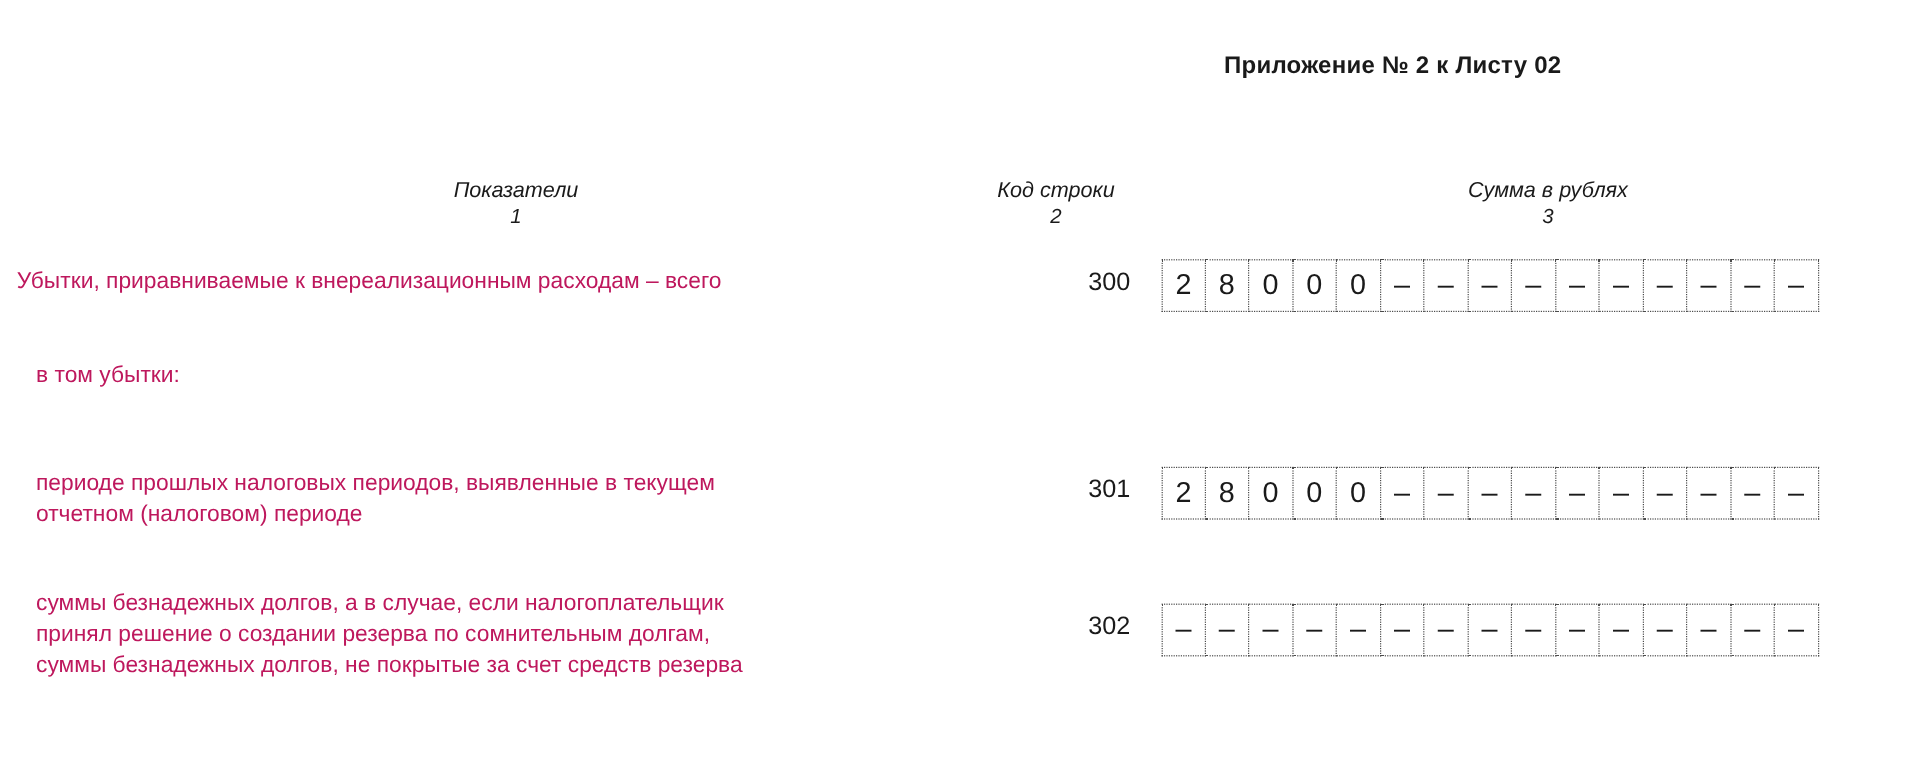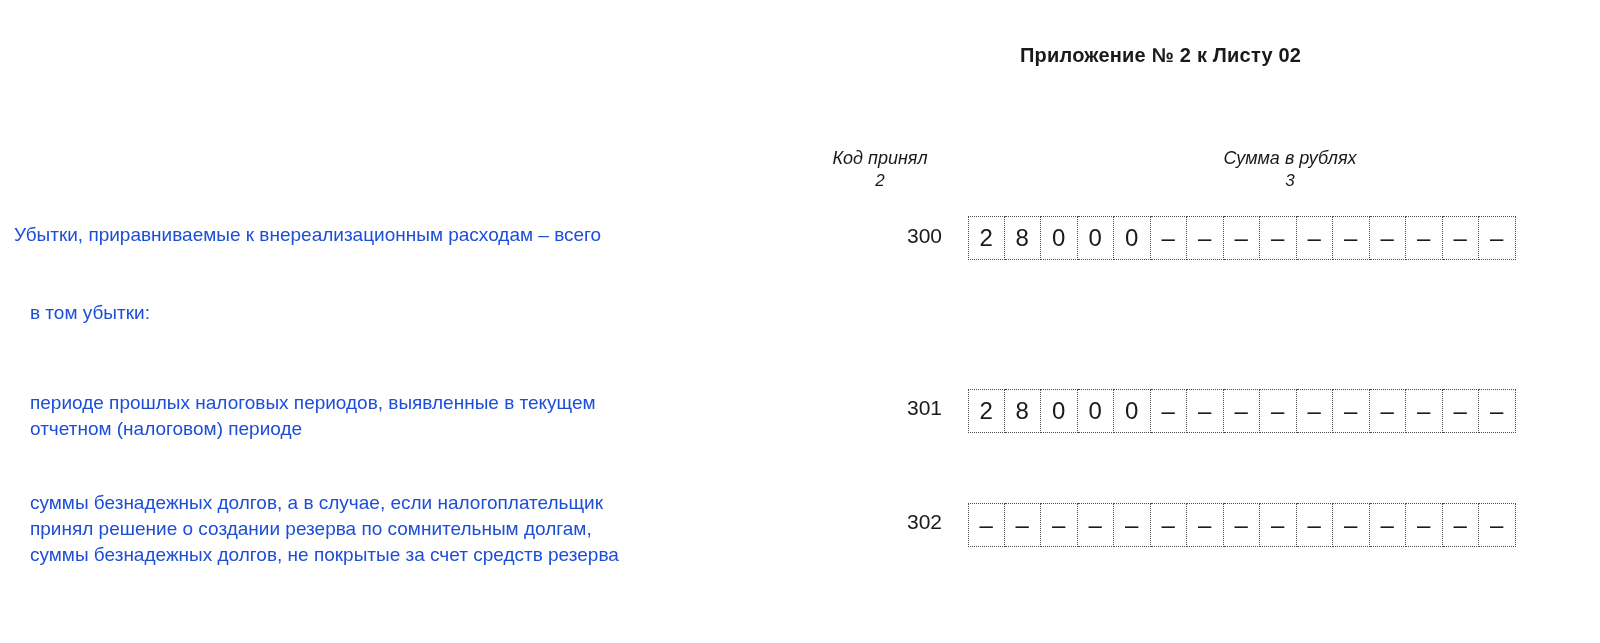--- a/index.html
+++ b/index.html
@@ -56,21 +56,21 @@
   .row {
     position: absolute;
     left: 0;
     width: 1600px;
   }
 
   .label {
     position: absolute;
     font-size: 19px;
     line-height: 26px;
-    color: #1d4ed8;
+    color: #be185d;
     white-space: pre-line;
   }
 
   .code {
     position: absolute;
     font-size: 21px;
     color: #1a1a1a;
     text-align: right;
     width: 70px;
   }
@@ -117,23 +117,27 @@
   .r302 .code   { top: 510px; left: 872px; }
   .r302 .boxes  { top: 503px; left: 968px; }
 </style>
 </head>
 <body>
 
 <div class="page">
 
   <div class="doc-title">Приложение № 2 к Листу 02</div>
 
+  <div class="col-caption cap-indicators">
+    <span>Показатели</span>
+    <span class="num">1</span>
+  </div>
 
   <div class="col-caption cap-linecode">
-    <span>Код принял</span>
+    <span>Код строки</span>
     <span class="num">2</span>
   </div>
 
   <div class="col-caption cap-sum">
     <span>Сумма в рублях</span>
     <span class="num">3</span>
   </div>
 
   <div class="row r300">
     <div class="label">Убытки, приравниваемые к внереализационным расходам – всего</div>

